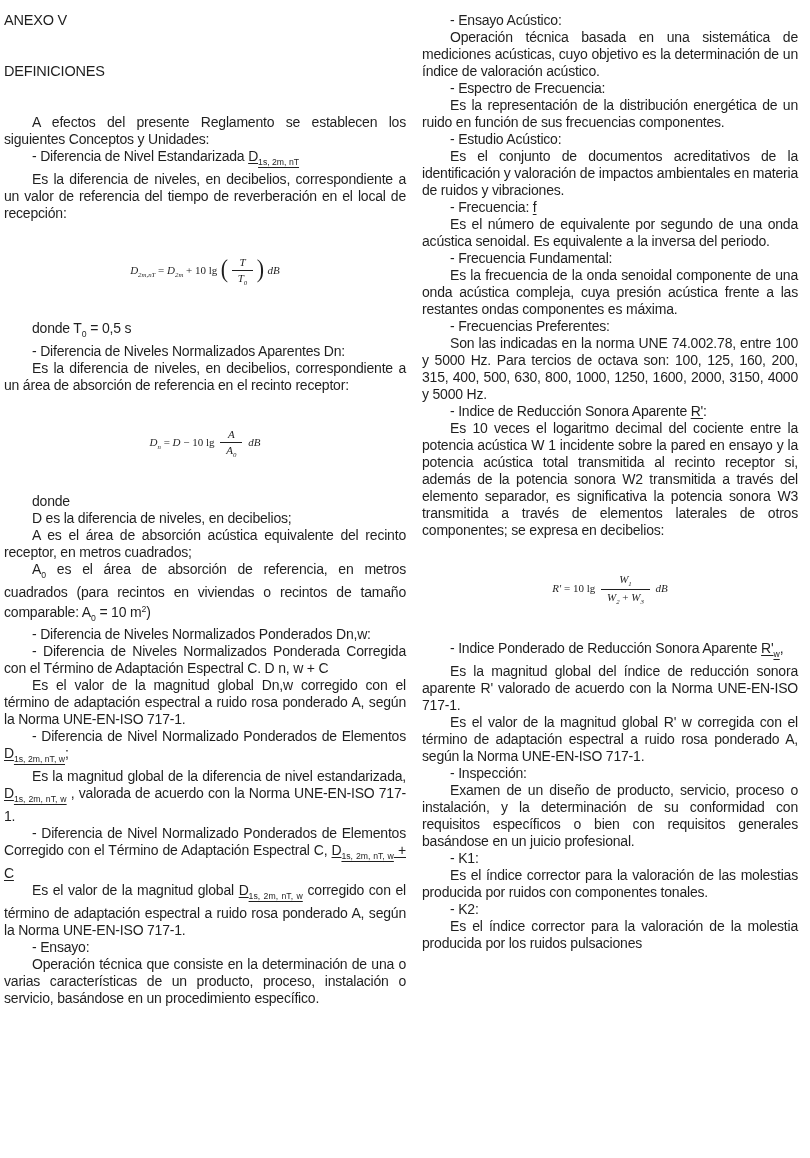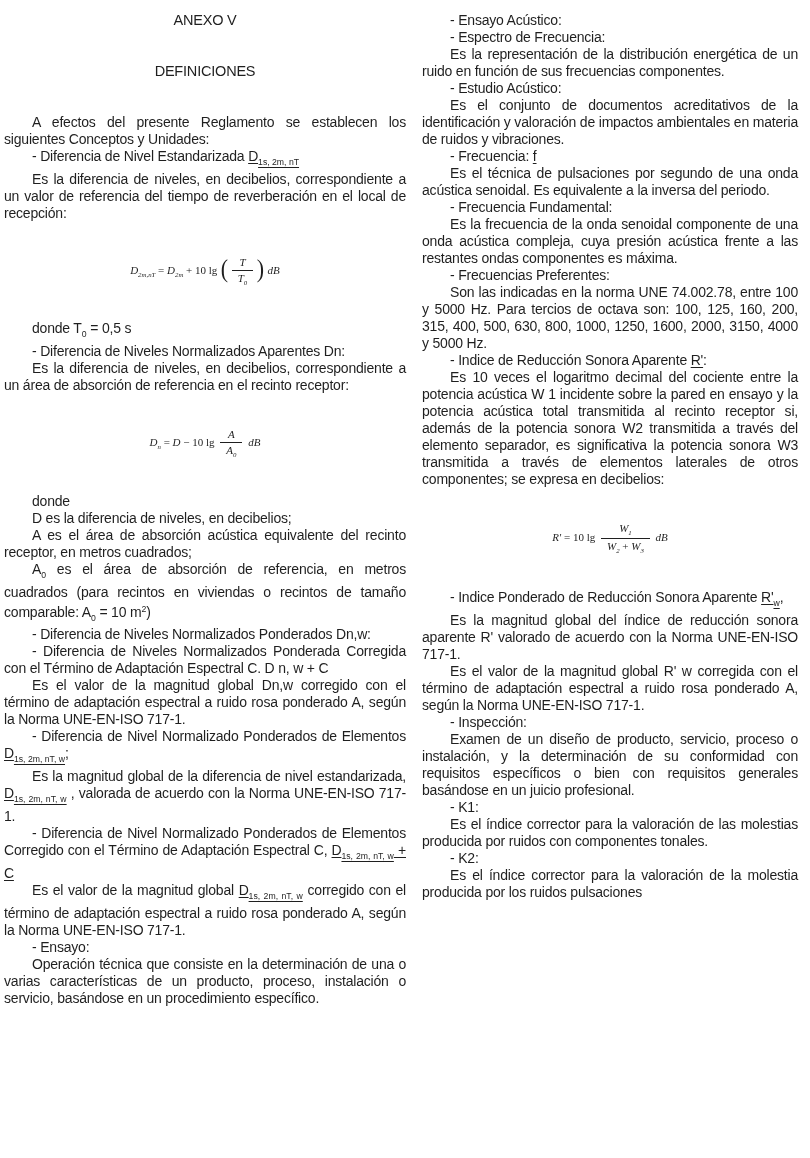--- a/index.html
+++ b/index.html
@@ -7,21 +7,21 @@
     width:810px;height:1158px;overflow:hidden;
     color:#1f1f1f;
     font-family:"Liberation Sans",sans-serif;
     font-size:14px;line-height:17px;letter-spacing:-0.2px;
   }
   .page{display:flex;box-sizing:border-box;padding:12px 12px 0 4px;}
   .col{box-sizing:border-box;}
   .col-left{width:402px;margin-right:16px;}
   .col-right{width:376px;}
   .para{text-align:justify;text-indent:28px;}
-  .heading{text-align:center;text-indent:0;font-size:14.5px;}
+  .heading{text-align:left;text-indent:0;font-size:14.5px;}
   .g0{margin-top:0;}
   .g1{}
   .g2{margin-top:34px;}
   .u{text-decoration:underline;text-underline-offset:2px;}
   .sb{font-size:0.62em;vertical-align:-0.45em;letter-spacing:0;}
   .sp{font-size:0.62em;vertical-align:0.55em;letter-spacing:0;}
   .formula{
     text-align:center;text-indent:0;
     font-family:"Liberation Serif",serif;
     font-style:italic;font-size:11px;letter-spacing:0;
@@ -70,26 +70,27 @@
       <div class="para g0"><span class="">Es el valor de la magnitud global Dn,w corregido con el término de adaptación espectral a ruido rosa ponderado A, según la Norma UNE-EN-ISO 717-1.</span></div>
       <div class="para g1"><span class="">- Diferencia de Nivel Normalizado Ponderados de Elementos </span><span class="u">D</span><span class="u sb">1s, 2m, nT, w</span><span class="">;</span></div>
       <div class="para g0"><span class="">Es la magnitud global de la diferencia de nivel estandarizada, </span><span class="u">D</span><span class="u sb">1s, 2m, nT, w</span><span class=""> , valorada de acuerdo con la Norma UNE-EN-ISO 717-1.</span></div>
       <div class="para g1"><span class="">- Diferencia de Nivel Normalizado Ponderados de Elementos Corregido con el Término de Adaptación Espectral C, </span><span class="u">D</span><span class="u sb">1s, 2m, nT, w</span><span class="u"> + C</span></div>
       <div class="para g1"><span class="">Es el valor de la magnitud global </span><span class="u">D</span><span class="u sb">1s, 2m, nT, w</span><span class="">  corregido con el término de adaptación espectral a ruido rosa ponderado A, según la Norma UNE-EN-ISO 717-1.</span></div>
       <div class="para g1"><span class="">- Ensayo:</span></div>
       <div class="para g0"><span class="">Operación técnica que consiste en la determinación de una o varias características de un producto, proceso, instalación o servicio, basándose en un procedimiento específico.</span></div>
     </div>
   <div class="col col-right">
       <div class="para g0"><span class="">- Ensayo Acústico:</span></div>
+      <div class="para g0"><span class="">Operación técnica basada en una sistemática de mediciones acústicas, cuyo objetivo es la determinación de un índice de valoración acústico.</span></div>
       <div class="para g1"><span class="">- Espectro de Frecuencia:</span></div>
       <div class="para g0"><span class="">Es la representación de la distribución energética de un ruido en función de sus frecuencias componentes.</span></div>
       <div class="para g1"><span class="">- Estudio Acústico:</span></div>
       <div class="para g0"><span class="">Es el conjunto de documentos acreditativos de la identificación y valoración de impactos ambientales en materia de ruidos y vibraciones.</span></div>
       <div class="para g1"><span class="">- Frecuencia:  </span><span class="u">f</span></div>
-      <div class="para g0"><span class="">Es el técnica de pulsaciones por segundo de una onda acústica senoidal. Es equivalente a la inversa del periodo.</span></div>
+      <div class="para g0"><span class="">Es el número de equivalente por segundo de una onda acústica senoidal. Es equivalente a la inversa del periodo.</span></div>
       <div class="para g1"><span class="">- Frecuencia Fundamental:</span></div>
       <div class="para g0"><span class="">Es la frecuencia de la onda senoidal componente de una onda acústica compleja, cuya presión acústica frente a las restantes ondas componentes es máxima.</span></div>
       <div class="para g1"><span class="">- Frecuencias Preferentes:</span></div>
       <div class="para g0"><span class="">Son las indicadas en la norma UNE 74.002.78, entre 100 y 5000 Hz. Para tercios de octava son: 100, 125, 160, 200, 315, 400, 500, 630, 800, 1000, 1250, 1600, 2000, 3150, 4000 y 5000 Hz.</span></div>
       <div class="para g1"><span class="">- Indice de Reducción Sonora Aparente </span><span class="u">R'</span><span class="">:</span></div>
       <div class="para g0"><span class="">Es 10 veces el logaritmo decimal del cociente entre la potencia acústica W 1  incidente sobre la pared en ensayo y la potencia acústica total transmitida al recinto receptor si, además de la potencia sonora W2 transmitida a través del elemento separador, es significativa la potencia sonora W3 transmitida a través de elementos laterales de otros componentes; se expresa en decibelios:</span></div>
       <div class="formula g2"><span class="">R'</span><span class="rm"> = 10 lg </span><span class="frac">
           <span class="num"><span class="">W</span><span class="sb">1</span></span>
           <span class="den"><span class="">W</span><span class="sb">2</span><span class="rm"> + </span><span class="">W</span><span class="sb">3</span></span>
         </span><span class=""> dB</span></div>

